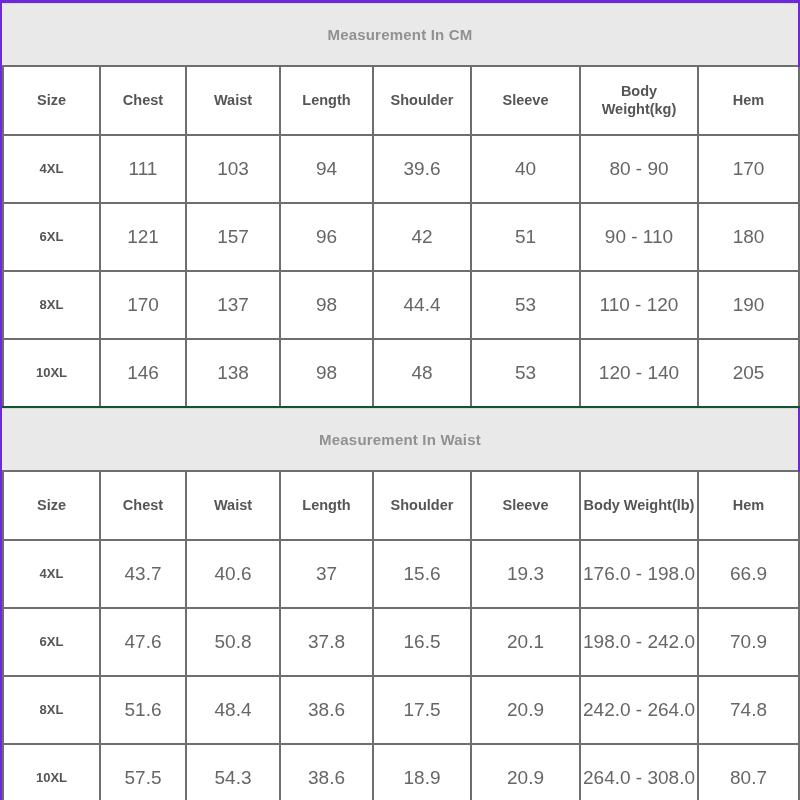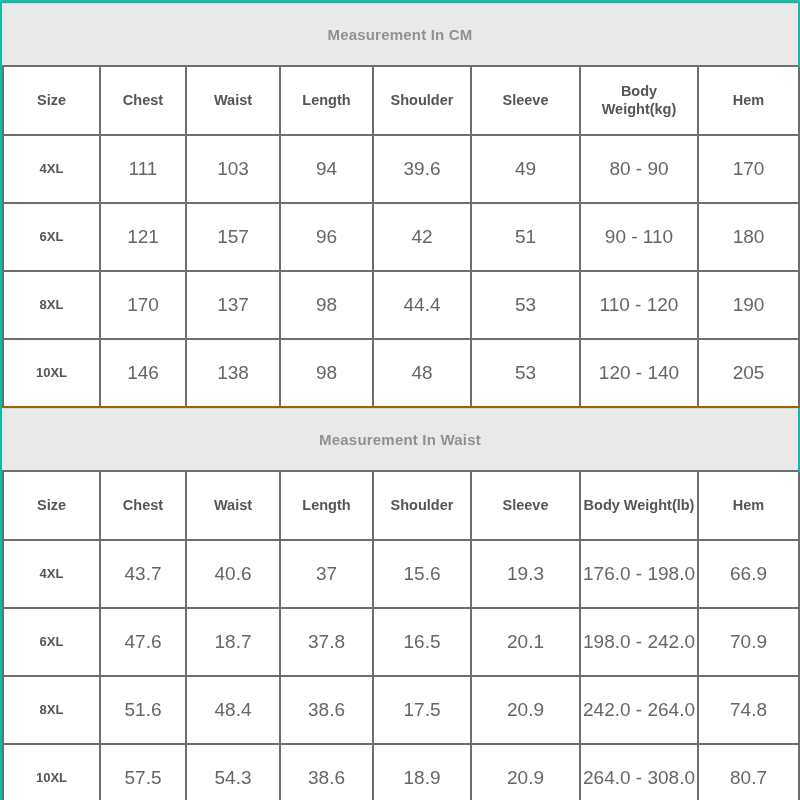--- a/index.html
+++ b/index.html
@@ -14,21 +14,21 @@
     overflow: hidden;
     font-family: "Liberation Sans", "DejaVu Sans", sans-serif;
     -webkit-font-smoothing: antialiased;
   }
 
   #size-chart {
     width: 800px;
     height: 800px;
     box-sizing: border-box;
     padding: 3px 2px 4px 2px;
-    background: #14b8a6;
+    background: #6d28d9;
     display: flex;
     flex-direction: column;
   }
 
   .unit-section {
     display: flex;
     flex-direction: column;
   }
 
   
@@ -104,21 +104,21 @@
   }
   tr.data-row td {
     height: 66px;
     font-size: 19px;
     font-weight: normal;
     color: #666666;
     background: #ffffff;
   }
   tr.data-row:last-child th,
   tr.data-row:last-child td {
-    border-bottom: 2px solid #a16207;
+    border-bottom: 2px solid #14532d;
   }
 </style>
 </head>
 <body>
 
 <div id="size-chart">
 
   <section class="unit-section">
 
     <div class="section-banner">
@@ -148,21 +148,21 @@
           <th>Hem</th>
         </tr>
       </thead>
       <tbody>
         <tr class="data-row">
           <th class="size-cell">4XL</th>
           <td>111</td>
           <td>103</td>
           <td>94</td>
           <td>39.6</td>
-          <td>49</td>
+          <td>40</td>
           <td>80 - 90</td>
           <td>170</td>
         </tr>
         <tr class="data-row">
           <th class="size-cell">6XL</th>
           <td>121</td>
           <td>157</td>
           <td>96</td>
           <td>42</td>
           <td>51</td>
@@ -229,21 +229,21 @@
           <td>40.6</td>
           <td>37</td>
           <td>15.6</td>
           <td>19.3</td>
           <td>176.0 - 198.0</td>
           <td>66.9</td>
         </tr>
         <tr class="data-row">
           <th class="size-cell">6XL</th>
           <td>47.6</td>
-          <td>18.7</td>
+          <td>50.8</td>
           <td>37.8</td>
           <td>16.5</td>
           <td>20.1</td>
           <td>198.0 - 242.0</td>
           <td>70.9</td>
         </tr>
         <tr class="data-row">
           <th class="size-cell">8XL</th>
           <td>51.6</td>
           <td>48.4</td>

